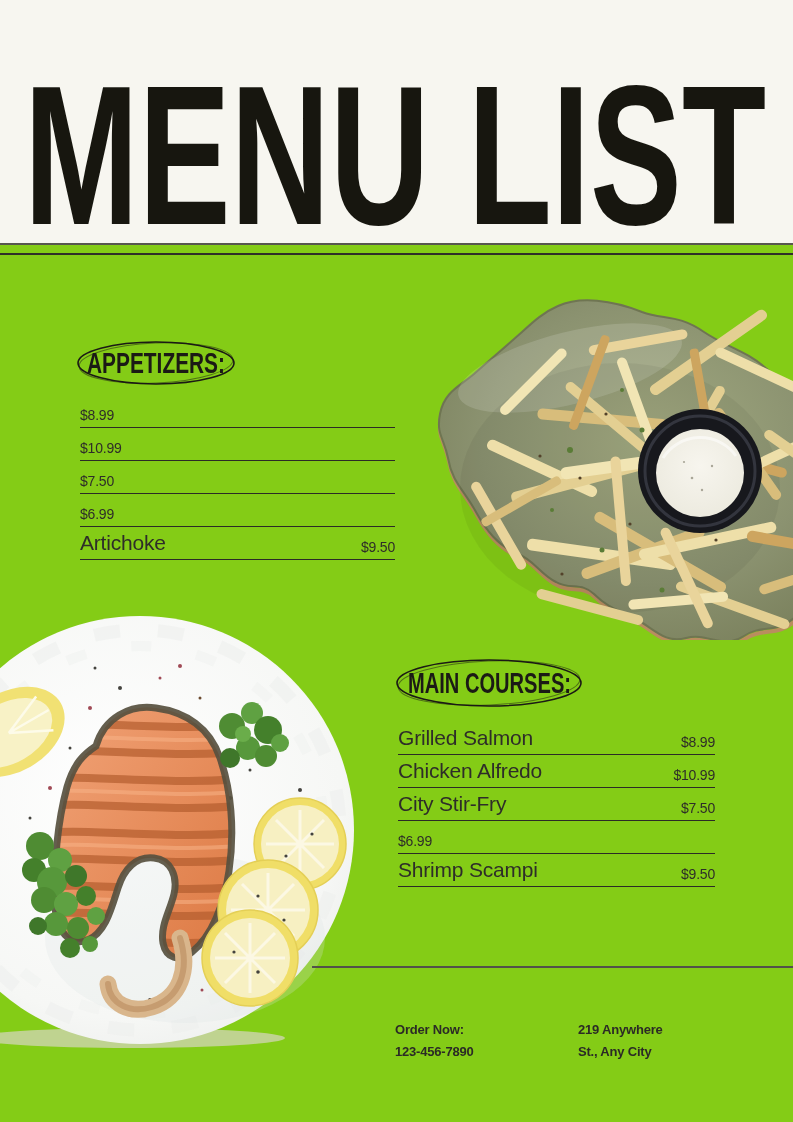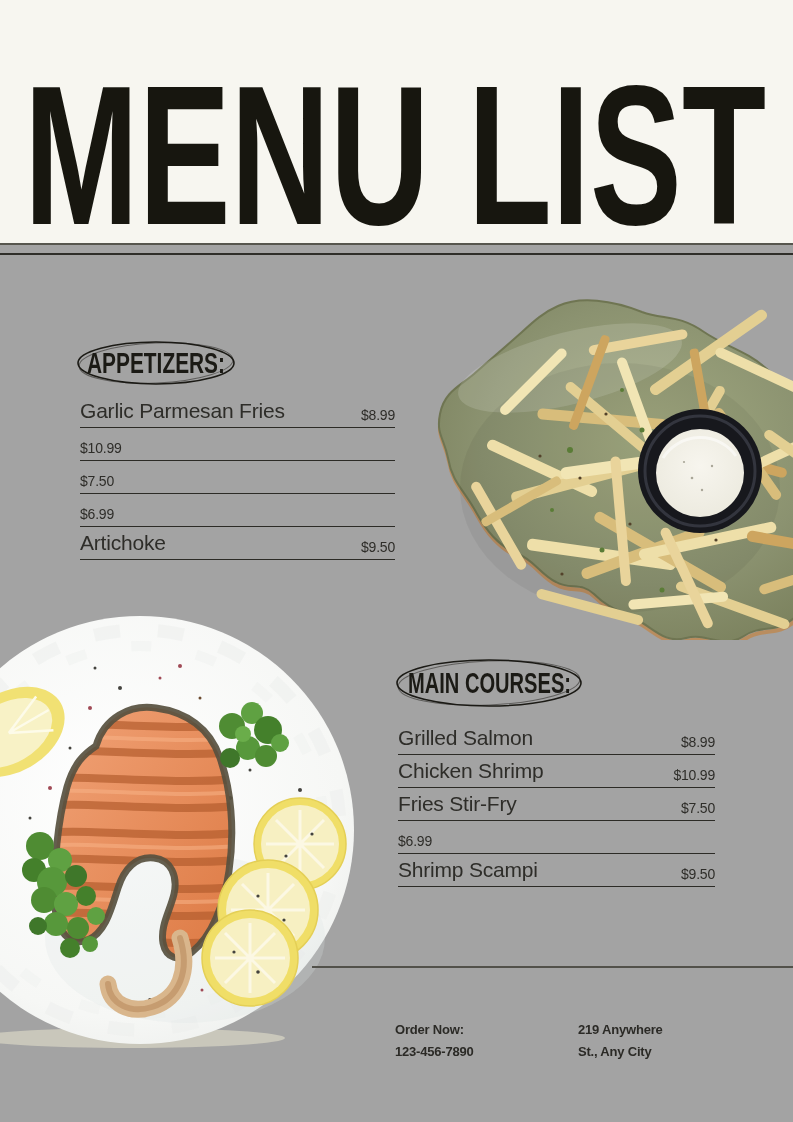--- a/index.html
+++ b/index.html
@@ -1,19 +1,19 @@
 <!DOCTYPE html>
 <html><head>
 <meta charset="utf-8">
 <style>
   html,body{margin:0;padding:0;}
   .page{
     position:relative;
     width:793px;height:1122px;
-    background:#a3a3a3;
+    background:#84cc16;
     overflow:hidden;
     font-family:"Liberation Sans", sans-serif;
     color:#262520;
   }
   .top-band{position:absolute;left:0;top:0;width:793px;height:243px;background:#f7f6f0;}
   .title-svg{position:absolute;left:18px;top:70px;width:757px;height:170px;}
   .title-svg text{
     font-family:"Liberation Sans", sans-serif;
     font-weight:600;
     fill:#17160f;
@@ -72,21 +72,20 @@
   <div class="rule rule-2"></div>
 
   <svg class="label-svg label-appetizers" viewBox="0 0 175 52">
     <ellipse cx="84" cy="25" rx="78" ry="21" fill="none" stroke="#1b1a15" stroke-width="1.6"></ellipse>
     <ellipse cx="84" cy="25" rx="77" ry="20" fill="none" stroke="#1b1a15" stroke-width="1" opacity="0.5" transform="rotate(-2.5 84 25)"></ellipse>
     <text x="15" y="35" font-size="29" textLength="138" lengthAdjust="spacingAndGlyphs">APPETIZERS:</text>
   </svg>
 
   <div class="menu-list menu-list-appetizers">
     <div class="menu-row">
-      <span class="name">Garlic Parmesan Fries</span>
       <span class="price">$8.99</span>
     </div>
     <div class="menu-row">
       <span class="price">$10.99</span>
     </div>
     <div class="menu-row">
       <span class="price">$7.50</span>
     </div>
     <div class="menu-row">
       <span class="price">$6.99</span>
@@ -314,25 +313,25 @@
     <ellipse cx="97" cy="27" rx="91" ry="22" fill="none" stroke="#1b1a15" stroke-width="1" opacity="0.5" transform="rotate(-2.5 97 27)"></ellipse>
     <text x="16" y="37" font-size="29" textLength="163" lengthAdjust="spacingAndGlyphs">MAIN COURSES:</text>
   </svg>
 
   <div class="menu-list menu-list-mains">
     <div class="menu-row">
       <span class="name">Grilled Salmon</span>
       <span class="price">$8.99</span>
     </div>
     <div class="menu-row">
-      <span class="name">Chicken Shrimp</span>
+      <span class="name">Chicken Alfredo</span>
       <span class="price">$10.99</span>
     </div>
     <div class="menu-row">
-      <span class="name">Fries Stir-Fry</span>
+      <span class="name">City Stir-Fry</span>
       <span class="price">$7.50</span>
     </div>
     <div class="menu-row">
       <span class="price">$6.99</span>
     </div>
     <div class="menu-row">
       <span class="name">Shrimp Scampi</span>
       <span class="price">$9.50</span>
     </div>
   </div>

